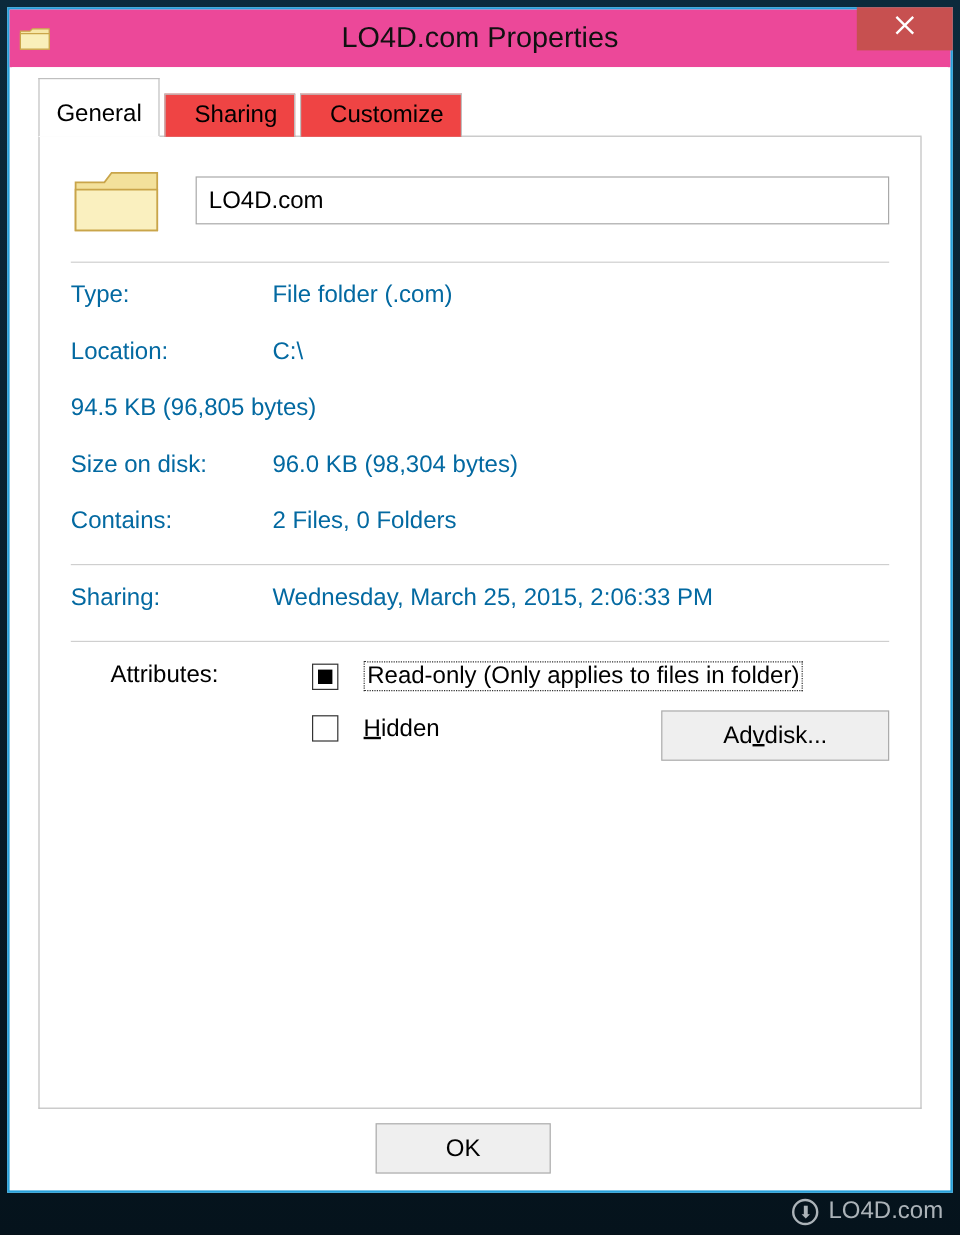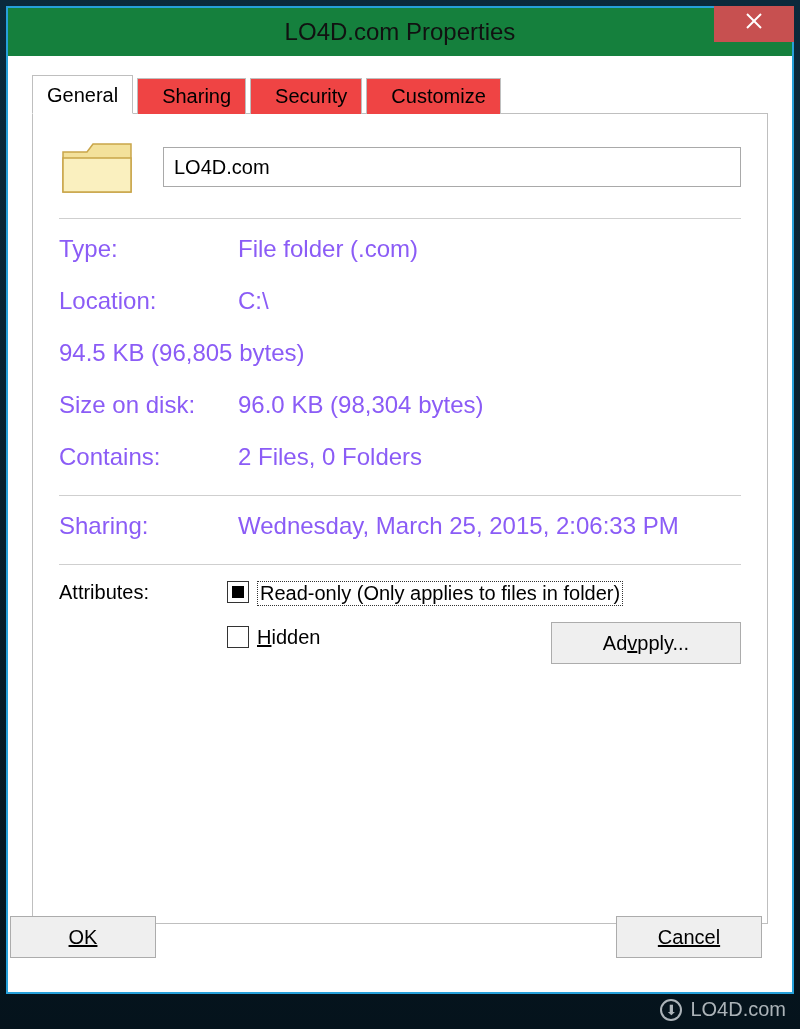--- a/index.html
+++ b/index.html
@@ -17,25 +17,24 @@
   }
   .window {
     position: absolute;
     left: 6px; top: 6px;
     width: 788px; height: 988px;
     background: #fff;
     border: 2px solid #26a0da;
   }
   .titlebar {
     height: 48px;
-    background: #15803d;
+    background: #ec4899;
     display: flex;
     align-items: center;
     position: relative;
-    justify-content: flex-end;
   }
   .titlebar .sysicon {
     margin-left: 8px; margin-right: 10px;
     width: 26px; height: 22px;
     display: inline-block;
   }
   .titlebar .title {
     flex: 1;
     text-align: center;
     font-size: 24px;
@@ -78,21 +77,21 @@
     background: #fff;
     margin-right: 4px;
     position: relative;
     top: 1px;
     cursor: pointer;
   }
   .tab.active {
     background: #fff;
     border-bottom: 1px solid #fff;
     top: 1px;
-    padding-top: 8px;
+    padding-top: 18px;
   }
   .tab.inactive {
     background: #ef4444;
     padding-left: 24px;
   }
   .tabpane {
     border: 1px solid #bfbfbf;
     border-top: none;
     padding: 22px 26px 24px 26px;
     height: 810px;
@@ -117,36 +116,35 @@
     outline: none;
   }
   hr.sep {
     border: none;
     border-top: 1px solid #cfcfcf;
     margin: 10px 0 16px 0;
   }
   .kv {
     display: flex;
     margin: 10px 0 24px 0;
-    font-size: 24px;
-    color: #8b5cf6;
-    gap: 11px;
+    font-size: 20px;
+    color: #0369a1;
   }
   .kv .k { width: 168px; }
   .kv .v { flex: 1; }
   .attr-row {
     display: flex;
     margin: 10px 0 4px 0;
     font-size: 20px;
   }
-  .attr-col { width: 168px; }
+  .attr-col { width: 168px; margin-left: 33px; }
   .check-row {
     display: flex;
-    align-items: flex-start;
-    gap: 8px;
+    align-items: center;
+    gap: 21px;
     margin-bottom: 16px;
   }
   .cbox {
     width: 22px; height: 22px;
     border: 1px solid #333;
     background: #fff;
     display: inline-flex;
     align-items: center; justify-content: center;
     cursor: pointer;
   }
@@ -169,26 +167,25 @@
     font-size: 20px;
     font-family: inherit;
     cursor: pointer;
     text-align: center;
   }
   .btn.wide { width: 190px; height: 42px; }
   .btn.std  { width: 146px; height: 42px; }
   .btn.disabled { color: #9a9a9a; cursor: default; }
   .button-bar {
     position: absolute;
-    left: 0; right: 0; bottom: 32px;
-    display: flex;
-    justify-content: space-between;
+    left: 0; right: 0; bottom: 12px;
+    display: flex;
+    justify-content: center;
     gap: 16px;
     padding-right: 28px;
-    text-decoration: underline;
   }
   .underline-key { text-decoration: underline; }
   .watermark {
     position: absolute;
     right: 14px; bottom: 8px;
     color: #c9cfd4;
     font-size: 20px;
     display: flex; align-items: center; gap: 8px;
     opacity: 0.85;
   }
@@ -220,21 +217,20 @@
         </svg>
       </span>
     </div>
   </div>
 
   <div class="client">
 
     <div class="tabstrip">
       <div class="tab active">General</div>
       <div class="tab inactive">Sharing</div>
-      <div class="tab inactive">Security</div>
       <div class="tab inactive">Customize</div>
     </div>
 
     <div class="tabpane">
 
       <div class="row-name">
         <span class="big-folder">
           <svg viewBox="0 0 76 62" width="76" height="62">
             <path d="M4 16 L28 16 L34 8 L72 8 L72 56 L4 56 Z" fill="#f3e19b" stroke="#c9a54a" stroke-width="1.5"></path>
             <path d="M4 22 L72 22 L72 56 L4 56 Z" fill="#faf0bf" stroke="#c9a54a" stroke-width="1.5"></path>
@@ -281,30 +277,29 @@
             <span class="cbox">
               <span class="inner-square"></span>
             </span>
             <span class="dotted-focus">Read-only (Only applies to files in folder)</span>
           </div>
           <div class="hidden-row">
             <div class="check-row" style="margin-bottom:12px">
               <span class="cbox"></span>
               <span><span></span><span class="underline-key">H</span><span>idden</span></span>
             </div>
-            <button class="btn wide"><span>Ad</span><span class="underline-key">v</span><span>pply...</span></button>
+            <button class="btn wide"><span>Ad</span><span class="underline-key">v</span><span>disk...</span></button>
           </div>
         </div>
       </div>
 
     </div>
 
     <div class="button-bar">
       <button class="btn std">OK</button>
-      <button class="btn std">Cancel</button>
     </div>
 
   </div>
 </div>
 
 <div class="watermark">
   <span class="wm-icon">⬇</span>
   <span>LO4D.com</span>
 </div>
 

